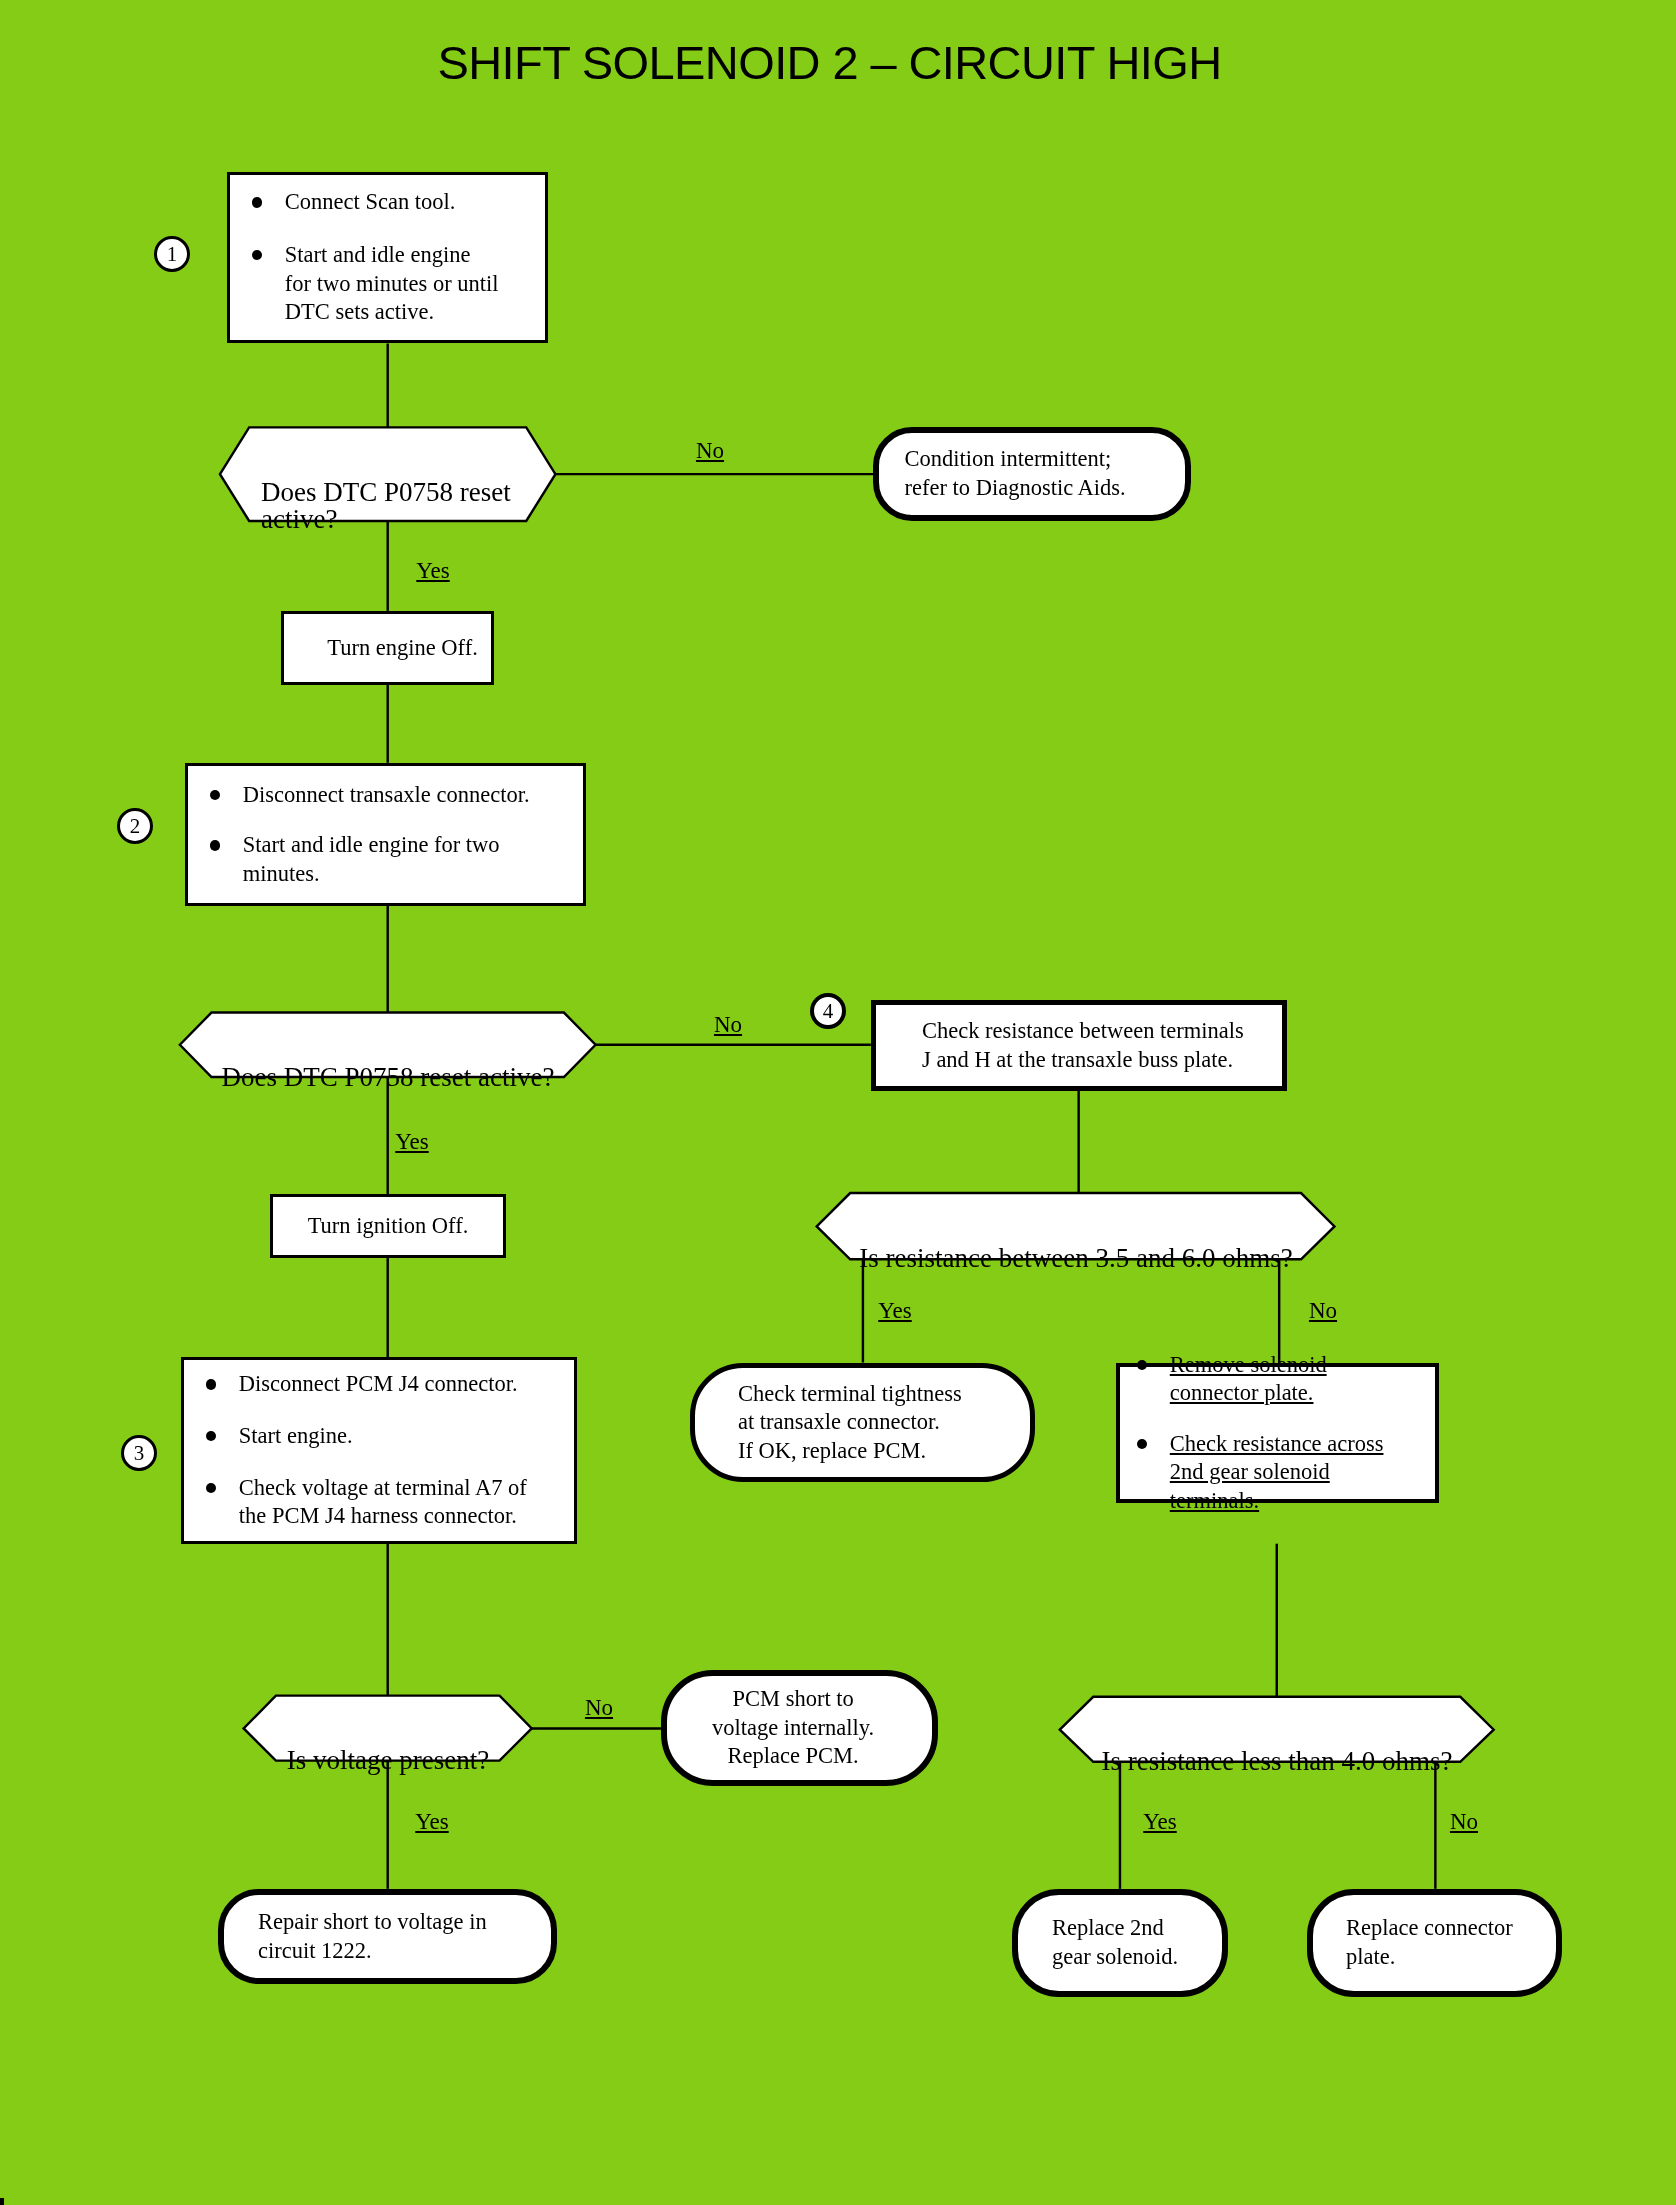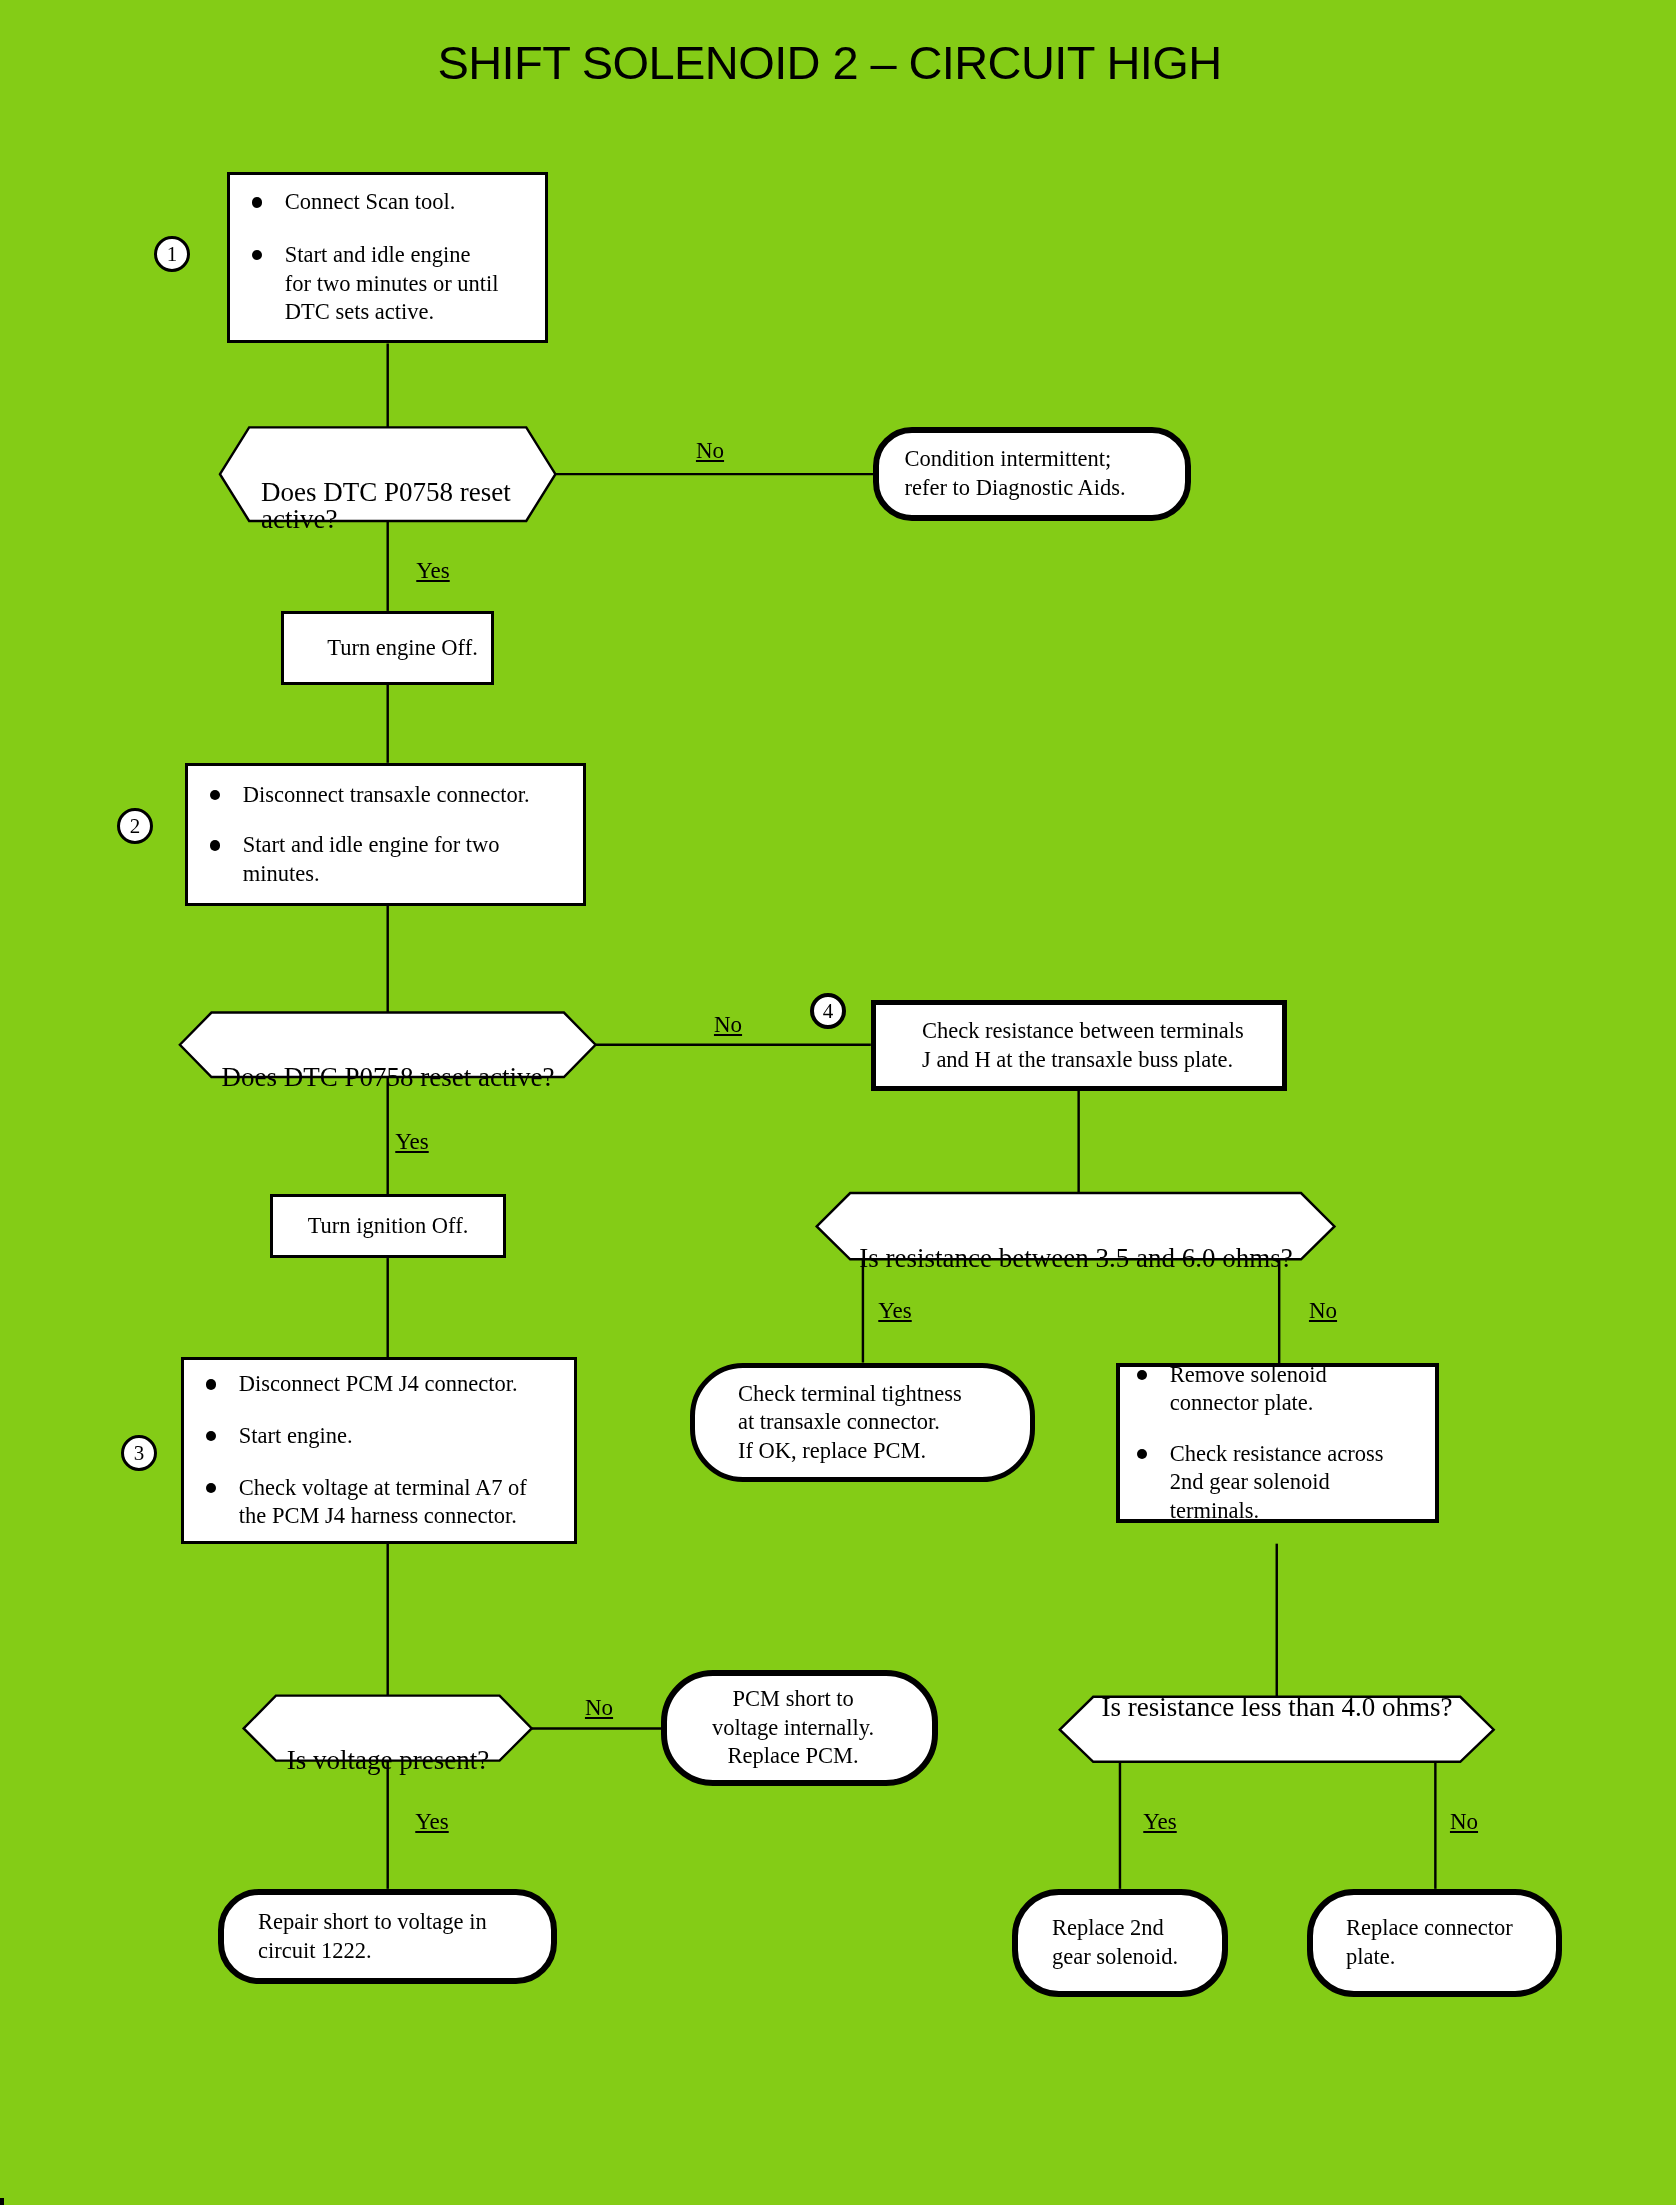--- a/index.html
+++ b/index.html
@@ -131,41 +131,41 @@
       <span class="dot"></span>
       <span class="btxt">Check voltage at terminal A7 of
 the PCM J4 harness connector.</span>
     </div>
   </div>
 
   <div class="node terminal lflex" style="left:690px;top:1363px;width:345px;height:119px;border-radius:53px;border-width:5.5px;padding-left:43px;">Check terminal tightness
 at transaxle connector.
 If OK, replace PCM.</div>
 
-  <div class="node vflex" style="left:1116px;top:1363px;width:323px;height:160px;border-width:4.9px;gap:22px;padding:12px 12px 12px 17px;">
+  <div class="node vflex" style="left:1116px;top:1363px;width:323px;height:140px;border-width:4.9px;gap:22px;padding:12px 12px 12px 17px;text-decoration:underline;">
     <div class="bullet">
       <span class="dot"></span>
       <span class="btxt">Remove solenoid
 connector plate.</span>
     </div>
     <div class="bullet">
       <span class="dot"></span>
       <span class="btxt">Check resistance across
 2nd gear solenoid
 terminals.</span>
     </div>
   </div>
 
   <div class="hextext cflex" style="left:244px;top:1696px;width:288px;height:65px;justify-content:center;">Is voltage present?</div>
 
   <div class="node terminal lflex" style="left:661px;top:1670px;width:277px;height:116px;border-radius:52px;padding-left:45px;text-align:center;">PCM short to
 voltage internally.
 Replace PCM.</div>
 
-  <div class="hextext cflex" style="left:1060px;top:1643px;width:434px;height:65px;justify-content:center;">Is resistance less than 4.0 ohms?</div>
+  <div class="hextext cflex" style="left:1060px;top:1697px;width:434px;height:65px;justify-content:center;">Is resistance less than 4.0 ohms?</div>
 
   <div class="node terminal lflex" style="left:218px;top:1889px;width:339px;height:95px;border-radius:41px;padding-left:34px;">Repair short to voltage in
 circuit 1222.</div>
 
   <div class="node terminal lflex" style="left:1012px;top:1889px;width:216px;height:108px;border-radius:47px;padding-left:34px;">Replace 2nd
 gear solenoid.</div>
 
   <div class="node terminal lflex" style="left:1307px;top:1889px;width:255px;height:108px;border-radius:47px;padding-left:33px;">Replace connector
 plate.</div>
 

